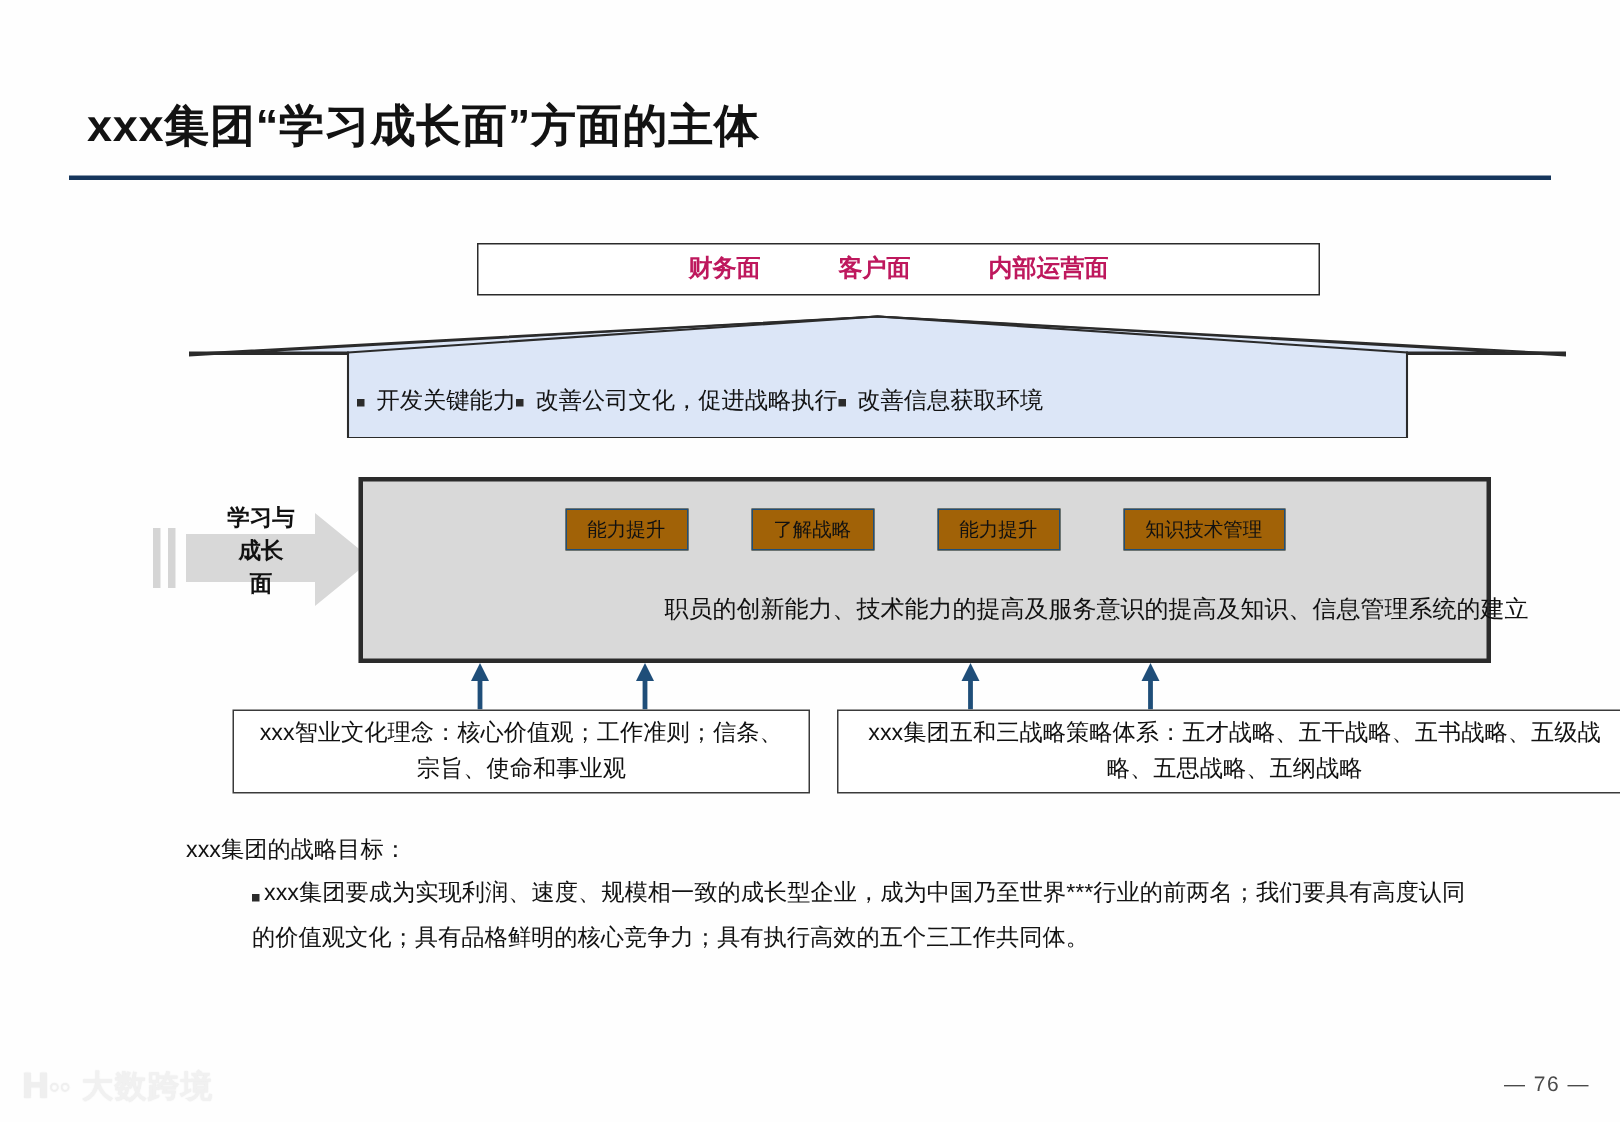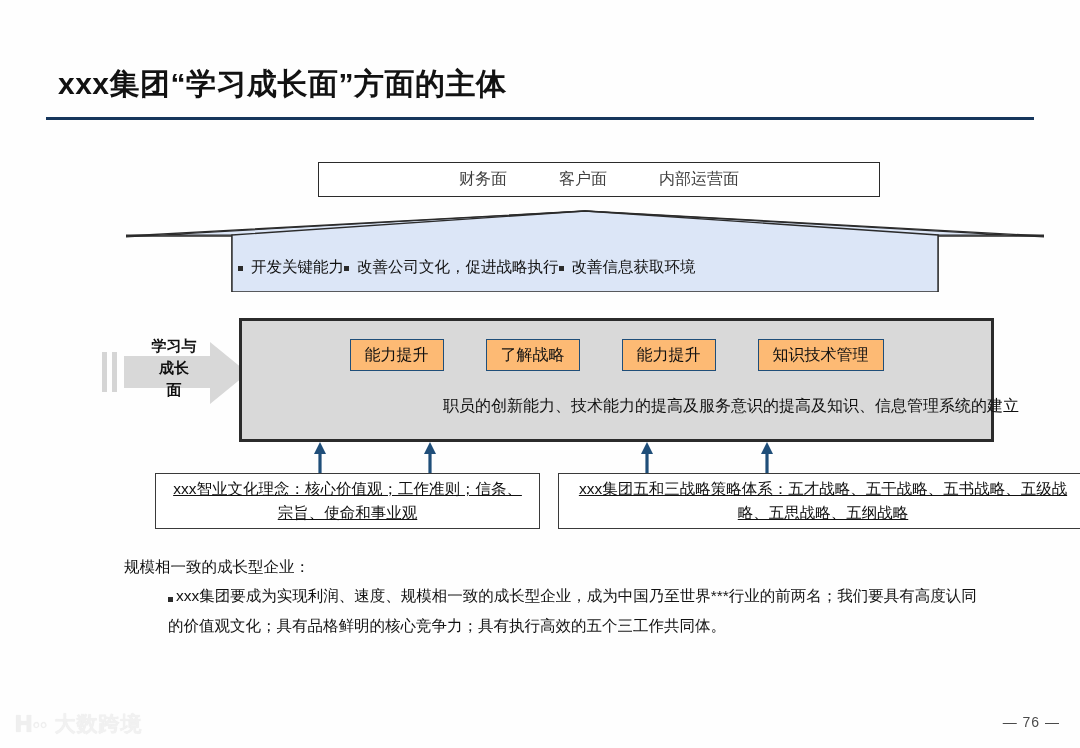--- a/index.html
+++ b/index.html
@@ -51,22 +51,23 @@
     height: 33px;
     border: 1.5px solid #2b2b2b;
     background: #ffffff;
     display: flex;
     align-items: center;
     justify-content: center;
     gap: 52px;
   }
   .perspectives-box .persp {
     font-size: 16px;
-    color: #404040;
-    white-space: nowrap;
+    color: #be185d;
+    white-space: nowrap;
+    font-weight: bold;
   }
 
   
   .banner-wrap {
     position: absolute;
     left: 126px;
     top: 205px;
     width: 918px;
     height: 87px;
   }
@@ -147,24 +148,24 @@
   .chip-row {
     position: absolute;
     left: 0;
     top: 18px;
     width: 100%;
     display: flex;
     justify-content: center;
     gap: 42px;
   }
   .chip {
-    background: #fdba74;
+    background: #a16207;
     border: 1.5px solid #1f4e79;
     padding: 4px 14px;
-    font-size: 16px;
+    font-size: 13px;
     color: #111;
     white-space: nowrap;
     line-height: 1.35;
   }
   .main-desc {
     position: absolute;
     left: 0;
     top: 75px;
     width: 100%;
     text-align: right;
@@ -191,21 +192,20 @@
     background: #ffffff;
     box-sizing: border-box;
     display: flex;
     align-items: center;
     justify-content: center;
     text-align: center;
     font-size: 15.5px;
     line-height: 1.55;
     color: #111;
     padding: 19px 10px;
-    text-decoration: underline;
   }
   .bottom-box.left  { left: 155px; top: 473px; width: 385px; height: 56px; }
   .bottom-box.right { left: 558px; top: 473px; width: 530px; height: 56px; }
 
   
   .narrative {
     position: absolute;
     left: 124px;
     top: 552px;
     width: 860px;
@@ -328,21 +328,21 @@
         <polygon points="647,4 641,16 653,16"></polygon>
         <polygon points="767,4 761,16 773,16"></polygon>
       </g>
     </svg>
   </div>
 
   <div class="bottom-box left">xxx智业文化理念：核心价值观；工作准则；信条、宗旨、使命和事业观</div>
   <div class="bottom-box right">xxx集团五和三战略策略体系：五才战略、五干战略、五书战略、五级战略、五思战略、五纲战略</div>
 
   <div class="narrative">
-    <span class="lead">规模相一致的成长型企业：</span>
+    <span class="lead">xxx集团的战略目标：</span>
     <span class="body"><i class="sq-bullet"></i><span>xxx集团要成为实现利润、速度、规模相一致的成长型企业，成为中国乃至世界***行业的前两名；我们要具有高度认同的价值观文化；具有品格鲜明的核心竞争力；具有执行高效的五个三工作共同体。</span></span>
   </div>
 
   <div class="watermark">
     <span class="wm-mark">ᕼ◦◦</span>
     <span class="wm-text">大数跨境</span>
   </div>
   <div class="page-no">— 76 —</div>
 
 </div>

